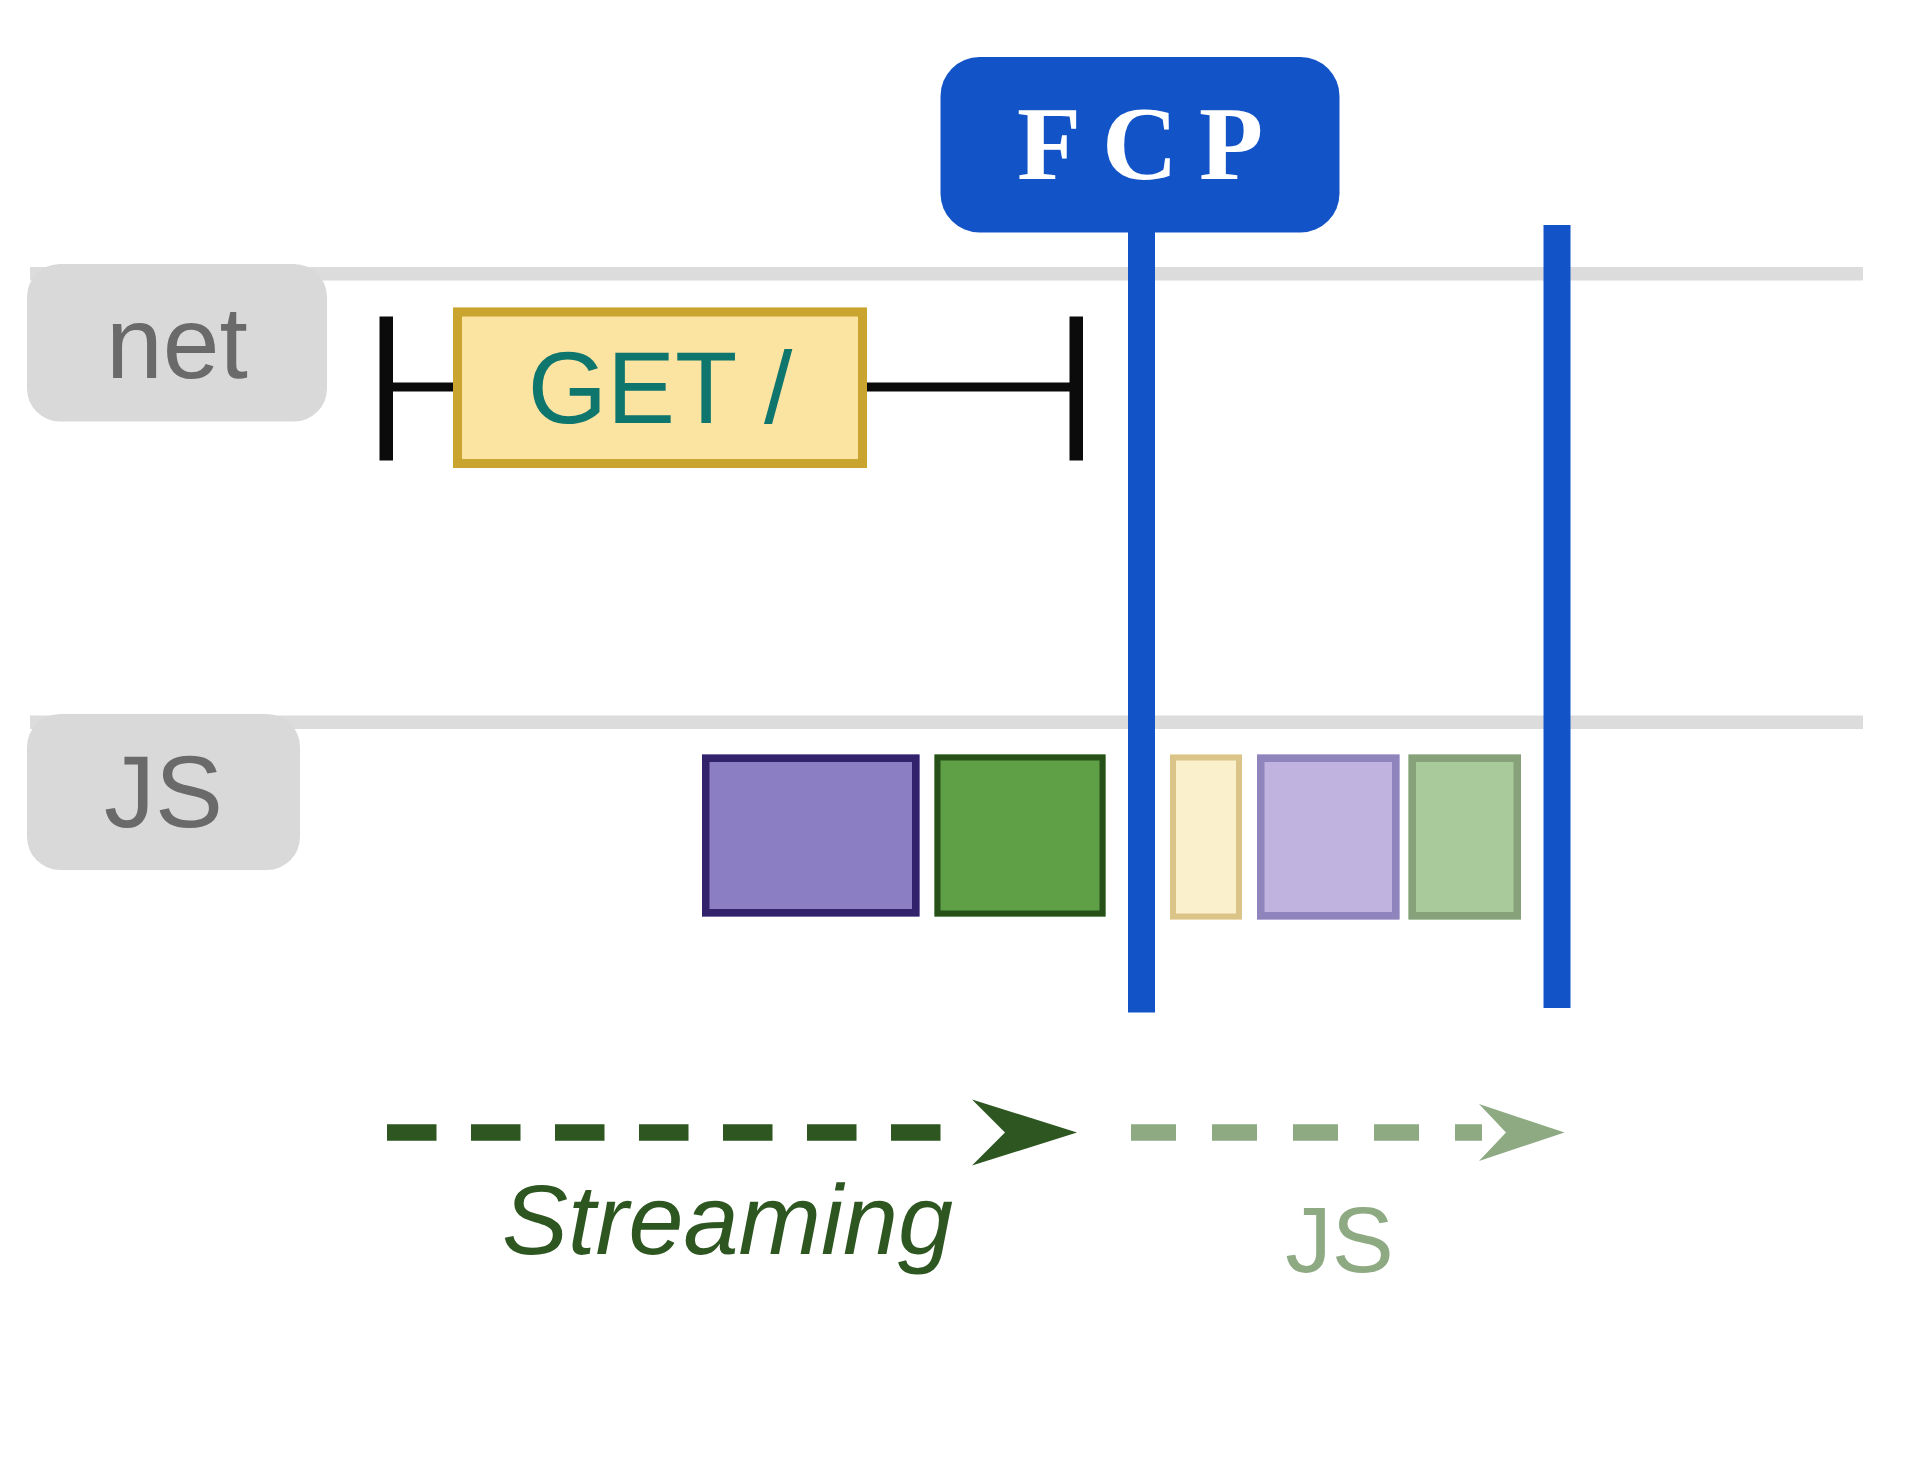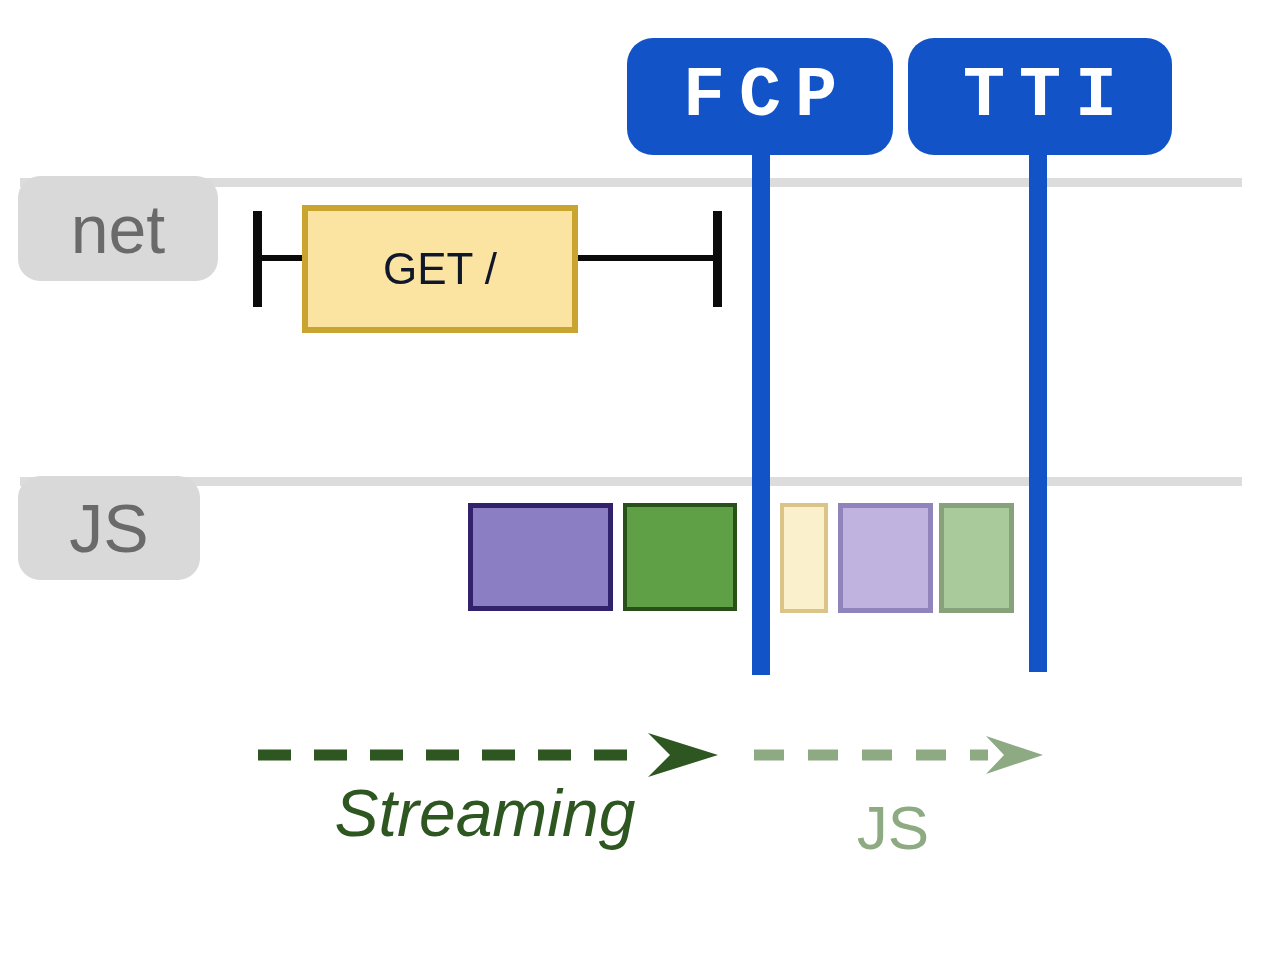--- a/index.html
+++ b/index.html
@@ -5,21 +5,21 @@
   html,body { margin:0; padding:0; background:#ffffff; }
   .canvas {
     position:relative; width:1272px; height:974px; background:#ffffff;
     font-family:"Liberation Sans", sans-serif; overflow:hidden;
   }
 
   
   .badge {
     position:absolute; top:38px; height:117px; background:#1254C8;
     border-radius:26px; color:#ffffff; z-index:6;
-    font-family:Liberation Mono, monospace; font-weight:bold;
+    font-family:Liberation Serif, serif; font-weight:bold;
     font-size:70px; letter-spacing:14px; text-indent:14px;
     display:flex; align-items:center; justify-content:center;
   }
   #badge-fcp { left:627px; width:266px; }
   #badge-tti { left:908px; width:264px; }
   .stem { position:absolute; width:18px; background:#1254C8; z-index:5; top:150px; }
   #stem-fcp { left:752px; height:525px; }
   #stem-tti { left:1029px; height:522px; }
 
   
@@ -33,24 +33,24 @@
   #label-net { left:18px; top:176px; width:200px; height:105px; }
   #label-js  { left:18px; top:476px; width:182px; height:104px; }
 
   
   .tick { position:absolute; width:9px; height:96px; background:#0b0b0b; top:211px; z-index:3; }
   #tick-start { left:253px; } #tick-end { left:713px; }
   .conn { position:absolute; height:6px; background:#0b0b0b; top:255px; z-index:3; }
   #conn-left  { left:262px; width:44px; }
   #conn-right { left:576px; width:140px; }
   #get-box {
-    position:absolute; left:302px; top:205px; width:276px; height:128px;
+    position:absolute; left:302px; top:205px; width:276px; height:107px;
     background:#FBE3A1; border:6px solid #C9A42E; box-sizing:border-box;
     display:flex; align-items:center; justify-content:center;
-    font-size:44px; color:#0f172a; z-index:4;
+    font-size:68px; color:#0f766e; z-index:4;
   }
 
   
   .task { position:absolute; top:503px; height:108px; box-sizing:border-box; z-index:3; }
   #task-main-1     { left:468px; width:145px; background:#8B7EC3; border:5px solid #32216B; }
   #task-main-2     { left:623px; width:114px; background:#5FA047; border:4px solid #28511A; }
   #task-optional-1 { left:780px; width:48px;  height:110px; background:#FAF0CB; border:4px solid #DBC488; }
   #task-optional-2 { left:838px; width:95px;  height:110px; background:#C1B3DF; border:5px solid #8F84BC; }
   #task-optional-3 { left:939px; width:75px;  height:110px; background:#A9CB9B; border:5px solid #87A27B; }
 
@@ -78,23 +78,20 @@
   <div class="lane-label" id="label-net">
     <span>net</span>
   </div>
   <div class="lane-label" id="label-js">
     <span>JS</span>
   </div>
 
   <div class="badge" id="badge-fcp">
     <span>FCP</span>
   </div>
-  <div class="badge" id="badge-tti">
-    <span>TTI</span>
-  </div>
 
   <div class="stem" id="stem-fcp"></div>
   <div class="stem" id="stem-tti"></div>
 
   <div class="tick" id="tick-start"></div>
   <div class="conn" id="conn-left"></div>
   <div id="get-box">
     <span>GET /</span>
   </div>
   <div class="conn" id="conn-right"></div>

